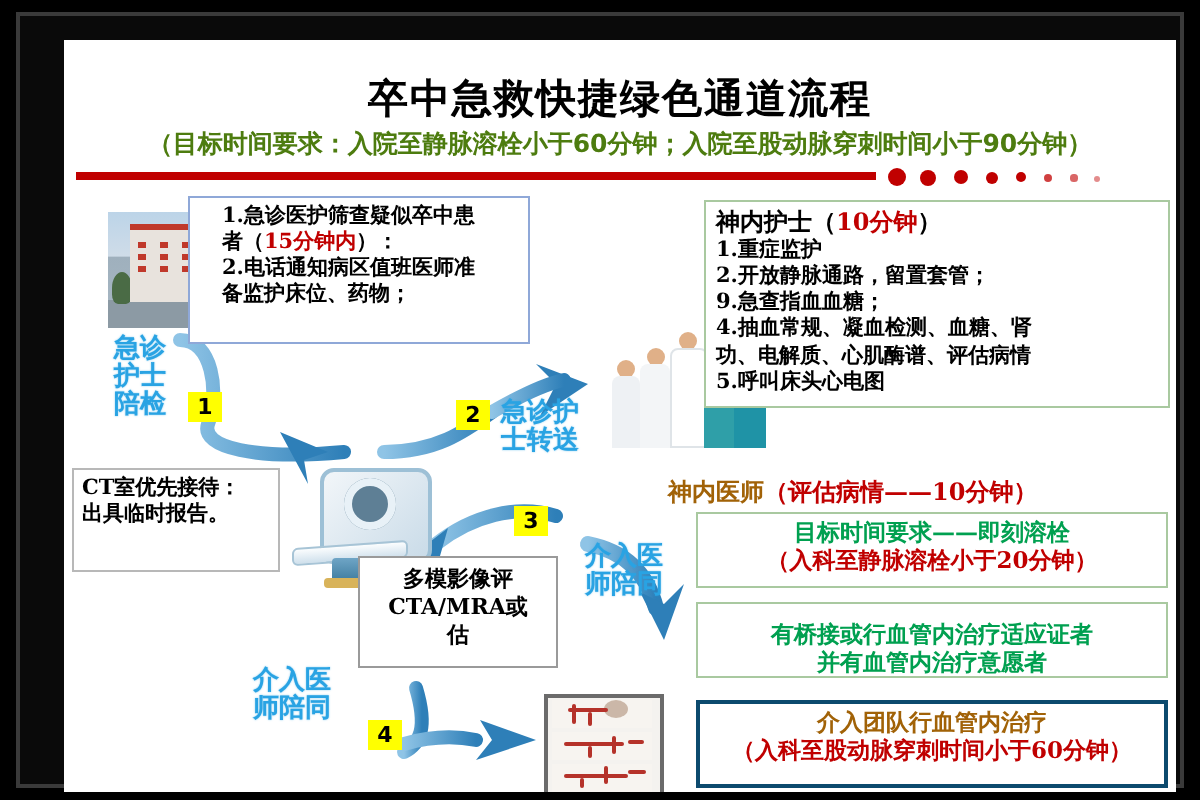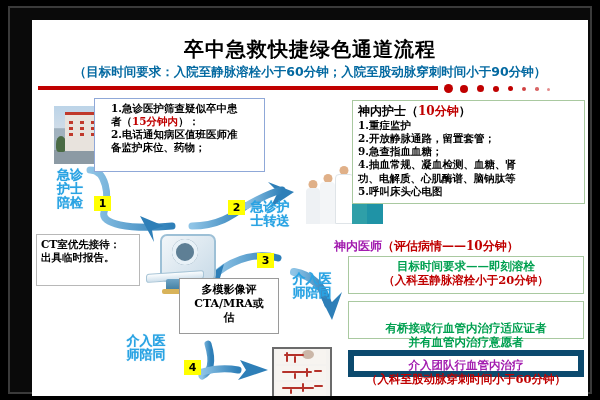--- a/index.html
+++ b/index.html
@@ -51,21 +51,21 @@
     letter-spacing: 1px;
     white-space: nowrap;
   }
   #subtitle {
     position: absolute;
     left: 0; top: 44px;
     width: 556px;
     text-align: center;
     font-size: 12.5px;
     font-weight: bold;
-    color: #0369a1;
+    color: #4d7c0f;
     white-space: nowrap;
   }
   #redrule {
     position: absolute;
     left: 6px; top: 66px;
     width: 400px; height: 4px;
     background: #c00000;
   }
   .rdot {
     position: absolute;
@@ -78,21 +78,21 @@
   .tbox {
     position: absolute;
     box-sizing: border-box;
     background: #ffffff;
     font-weight: bold;
     line-height: 1.25;
   }
   .tbox .ln { white-space: nowrap; }
   .red { color: #c00000; }
   .grn { color: #00a050; }
-  .blk { color: #a21caf; }
+  .blk { color: #a16207; }
 
   #box1 {
     left: 62px; top: 78px;
     width: 171px; height: 74px;
     border: 1px solid #8fa8d8;
     padding: 3px 16px;
     font-size: 10.5px;
     color: #000;
     font-family: "DejaVu Serif", "Liberation Serif", serif;
   }
@@ -131,28 +131,28 @@
     text-align: center;
     padding-top: 2px;
     font-size: 11.5px;
     font-family: "DejaVu Serif", "Liberation Serif", serif;
   }
   #box-bridge {
     left: 316px; top: 281px;
     width: 236px; height: 38px;
     border: 1px solid #a9c9a0;
     text-align: center;
-    padding-top: 19px;
+    padding-top: 8px;
     font-size: 11.5px;
     font-family: "DejaVu Serif", "Liberation Serif", serif;
   }
   #box-evt {
     left: 316px; top: 330px;
-    width: 236px; height: 27px;
-    border: 6px solid #0c4a6e;
+    width: 236px; height: 44px;
+    border: 2px solid #0c4a6e;
     text-align: center;
     padding-top: 2px;
     font-size: 11.5px;
     font-family: "DejaVu Serif", "Liberation Serif", serif;
   }
   #hdr-doctor {
     position: absolute;
     left: 302px; top: 218px;
     font-size: 12px;
     font-weight: bold;
@@ -422,21 +422,21 @@
         <div class="ln">2.电话通知病区值班医师准</div>
         <div class="ln">备监护床位、药物；</div>
       </div>
 
       <div class="tbox" id="box-nurse">
         <div class="ln" style="font-size:12px;">神内护士（<span class="red">10分钟</span>）</div>
         <div class="ln">1.重症监护</div>
         <div class="ln">2.开放静脉通路，留置套管；</div>
         <div class="ln">9.急查指血血糖；</div>
         <div class="ln">4.抽血常规、凝血检测、血糖、肾</div>
-        <div class="ln">功、电解质、心肌酶谱、脑钠肽等</div>
+        <div class="ln">功、电解质、心肌酶谱、评估病情</div>
         <div class="ln">5.呼叫床头心电图</div>
       </div>
 
       <div class="tbox" id="box-ct">
         <div class="ln">CT室优先接待：</div>
         <div class="ln">出具临时报告。</div>
       </div>
 
       <div class="tbox" id="box-cta">
         <div class="ln">多模影像评</div>

